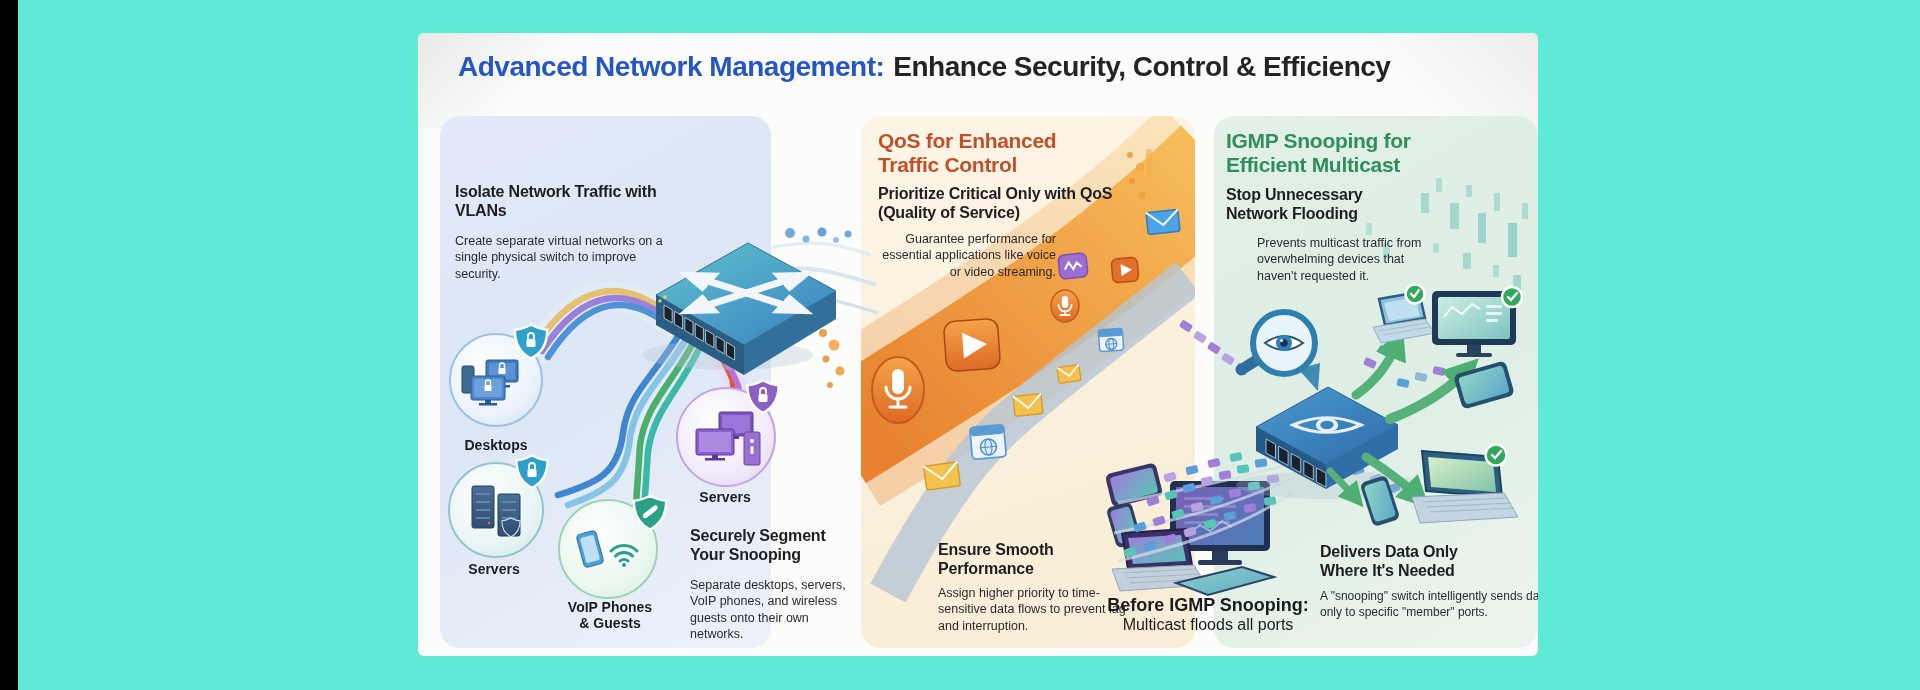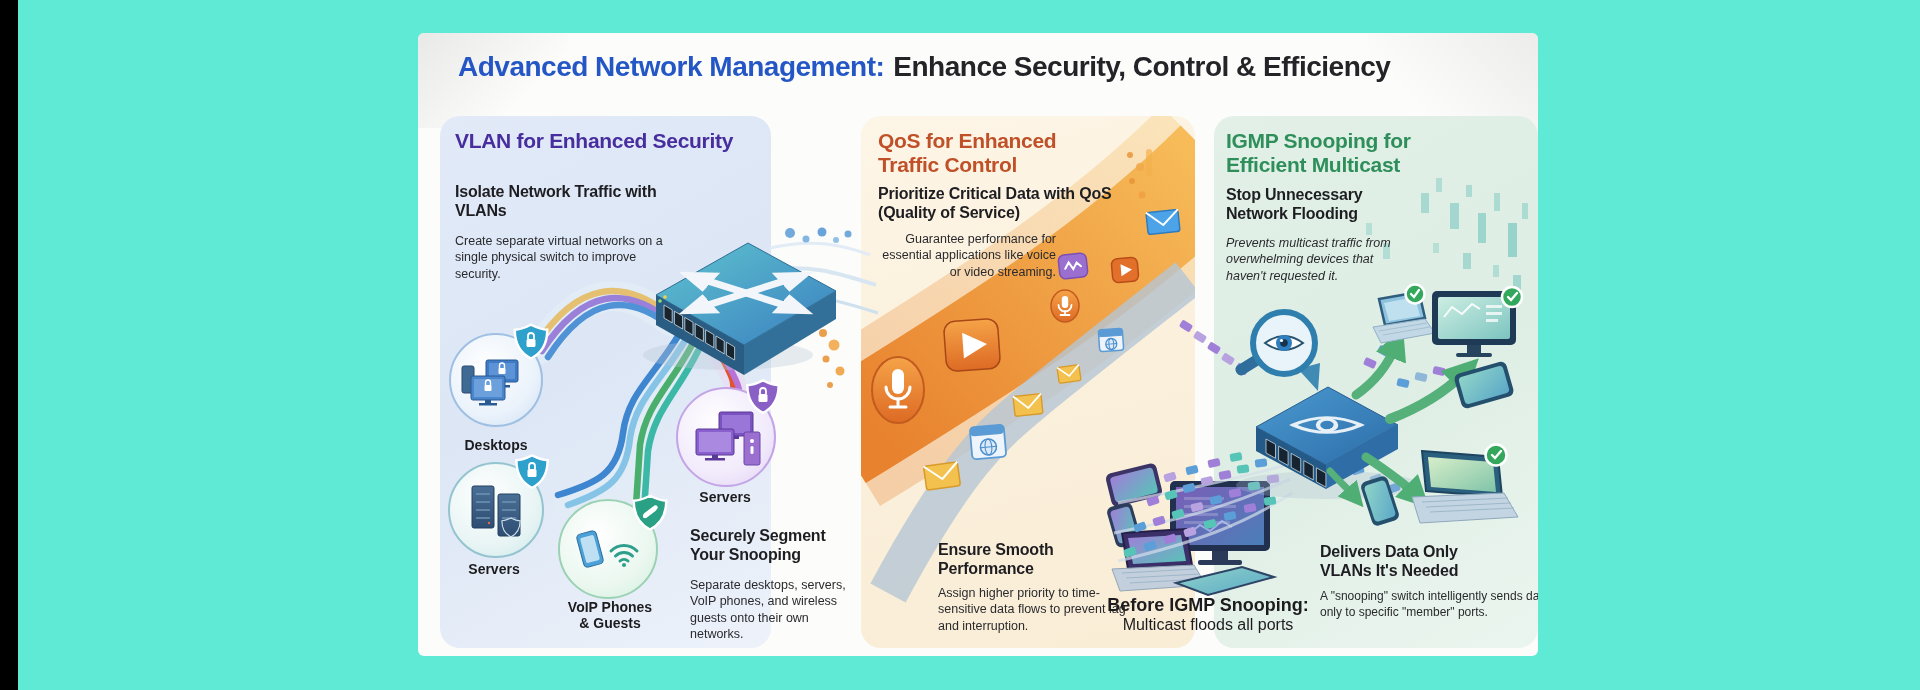--- a/index.html
+++ b/index.html
@@ -21,21 +21,21 @@
   .hdr-vlan{left:37px;top:96px;width:320px;color:#472d9e;}
   .hdr-qos{left:460px;top:96px;width:205px;color:#c05028;}
   .hdr-igmp{left:808px;top:96px;width:220px;color:#2f8f5b;}
   .p-sub{font-weight:bold;font-size:16px;color:#1e1e22;letter-spacing:-0.2px;line-height:1.18;}
   .sub-vlan{left:37px;top:150px;width:205px;}
   .sub-qos{left:460px;top:152px;width:252px;}
   .sub-igmp{left:808px;top:153px;width:180px;}
   .p-body{font-size:12.5px;color:#2a2a2e;line-height:1.3;}
   .body-vlan{left:37px;top:200px;width:210px;}
   .body-qos{left:460px;top:198px;width:178px;text-align:right;}
-  .body-igmp{left:808px;top:202px;width:188px;font-style:italic;}
+  .body-igmp{left:839px;top:202px;width:188px;}
   .dev-label{font-weight:bold;font-size:14px;color:#1c1c1e;text-align:center;line-height:1.15;}
   .lbl-desktops{left:28px;top:404px;width:100px;text-align:center;}
   .lbl-servers-l{left:26px;top:528px;width:100px;}
   .lbl-voip{left:146px;top:566px;width:92px;}
   .lbl-servers-r{left:257px;top:456px;width:100px;}
   .sec-h{font-weight:bold;font-size:16px;color:#1e1e22;letter-spacing:-0.2px;line-height:1.18;}
   .sec-b{font-size:12.5px;color:#2a2a2e;line-height:1.3;}
   .sec-vlan-h{left:272px;top:494px;width:160px;}
   .sec-vlan-b{left:272px;top:544px;width:172px;}
   .sec-qos-h{left:520px;top:508px;width:145px;}
@@ -545,39 +545,38 @@
               <path d="M-4,0 L-1,3 L5,-4" stroke="#fff" stroke-width="2.4" fill="none" stroke-linecap="round"></path>
             </g>
         </g>
       </g>
     </svg>
 
     <div class="txt title">
       <span class="hl">Advanced Network Management:</span><span class="rest">Enhance Security, Control &amp; Efficiency</span>
     </div>
 
-    <div class="txt p-header hdr-vlan">VLAN for Enhanced Security</div>
     <div class="txt p-sub sub-vlan">Isolate Network Traffic with VLANs</div>
     <div class="txt p-body body-vlan">Create separate virtual networks on a single physical switch to improve security.</div>
     <div class="txt dev-label lbl-desktops">Desktops</div>
     <div class="txt dev-label lbl-servers-l">Servers</div>
     <div class="txt dev-label lbl-voip">VoIP Phones &amp; Guests</div>
     <div class="txt dev-label lbl-servers-r">Servers</div>
     <div class="txt sec-h sec-vlan-h">Securely Segment Your Snooping</div>
     <div class="txt p-header hdr-qos">QoS for Enhanced Traffic Control</div>
 
     <div class="txt sec-b sec-vlan-b">Separate desktops, servers, VoIP phones, and wireless guests onto their own networks.</div>
-    <div class="txt p-sub sub-qos">Prioritize Critical Data with QoS (Quality of Service)</div>
+    <div class="txt p-sub sub-qos">Prioritize Critical Only with QoS (Quality of Service)</div>
     <div class="txt p-body body-qos">Guarantee performance for essential applications like voice or video streaming.</div>
     <div class="txt sec-h sec-qos-h">Ensure Smooth Performance</div>
     <div class="txt sec-b sec-qos-b">Assign higher priority to time-sensitive data flows to prevent lag and interruption.</div>
 
     <div class="txt p-header hdr-igmp">IGMP Snooping for Efficient Multicast</div>
     <div class="txt p-sub sub-igmp">Stop Unnecessary Network Flooding</div>
     <div class="txt p-body body-igmp">Prevents multicast traffic from overwhelming devices that haven't requested it.</div>
     <div class="txt before">
       <span class="b1">Before IGMP Snooping:</span>
       <span class="b2">Multicast floods all ports</span>
     </div>
-    <div class="txt sec-h sec-igmp-h">Delivers Data Only VLANs It's Needed</div>
+    <div class="txt sec-h sec-igmp-h">Delivers Data Only Where It's Needed</div>
     <div class="txt sec-b sec-igmp-b">A "snooping" switch intelligently sends data only to specific "member" ports.</div>
   </div>
 </div>
 
 </body></html>

